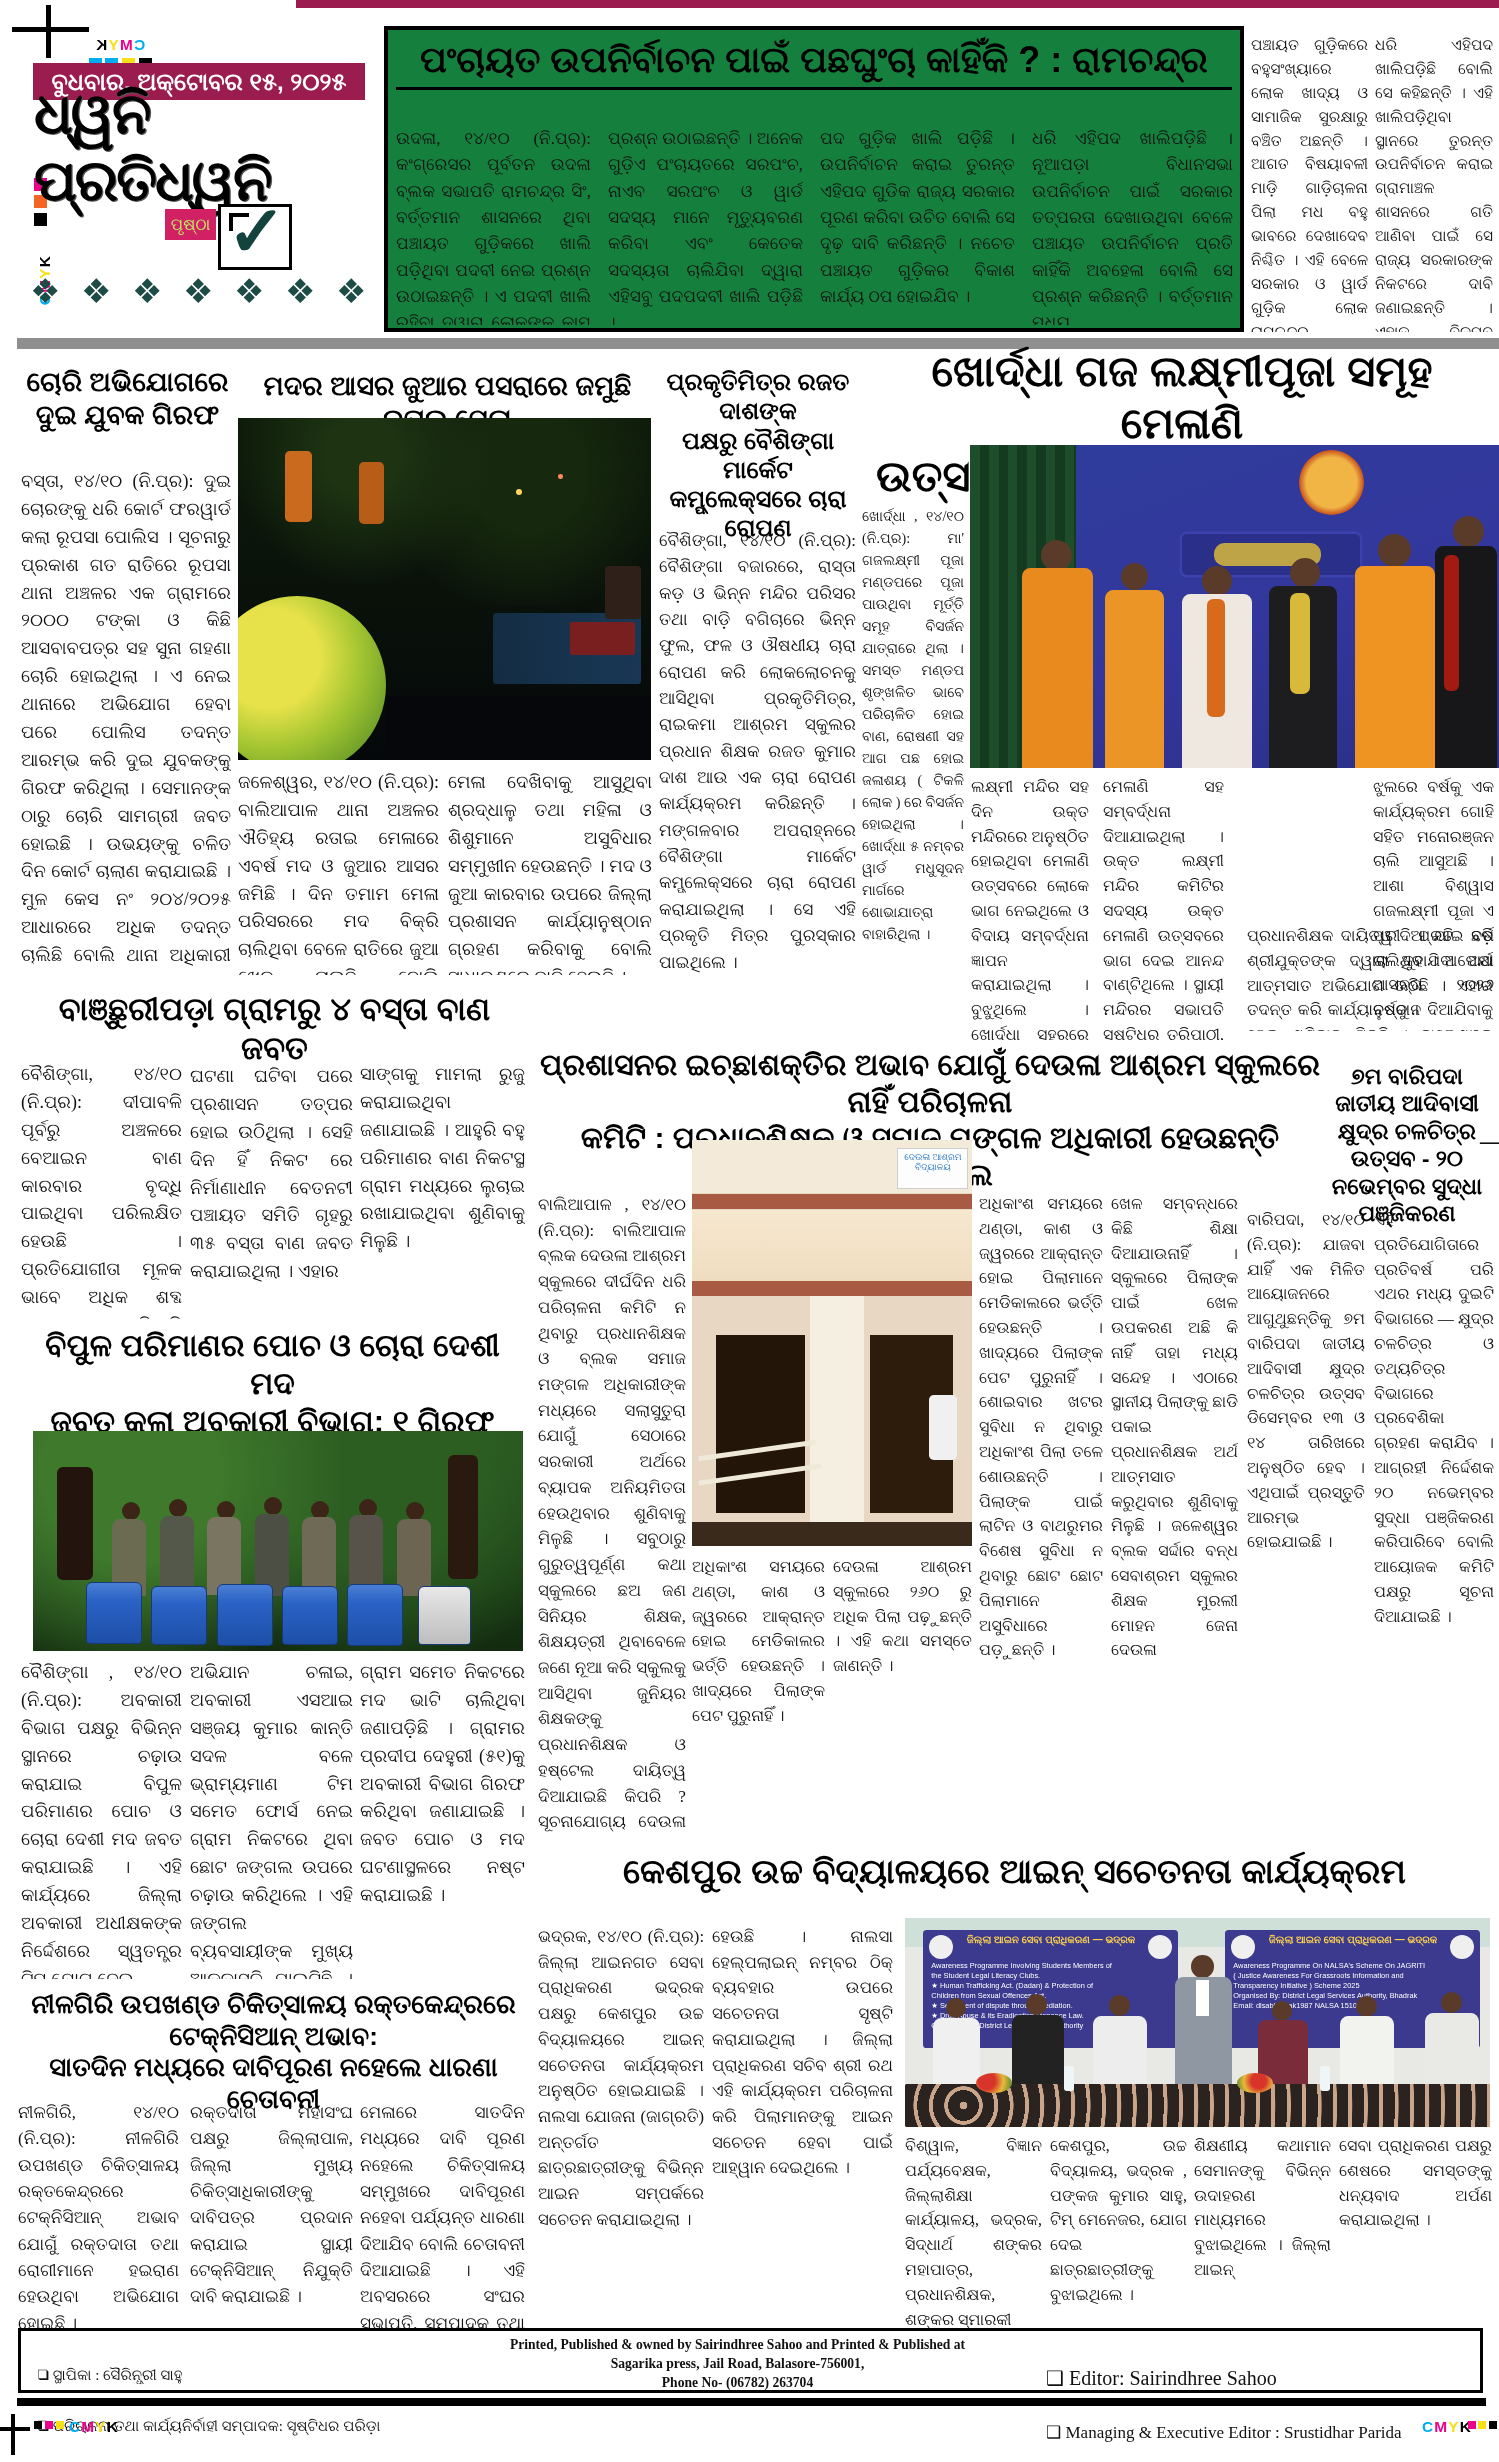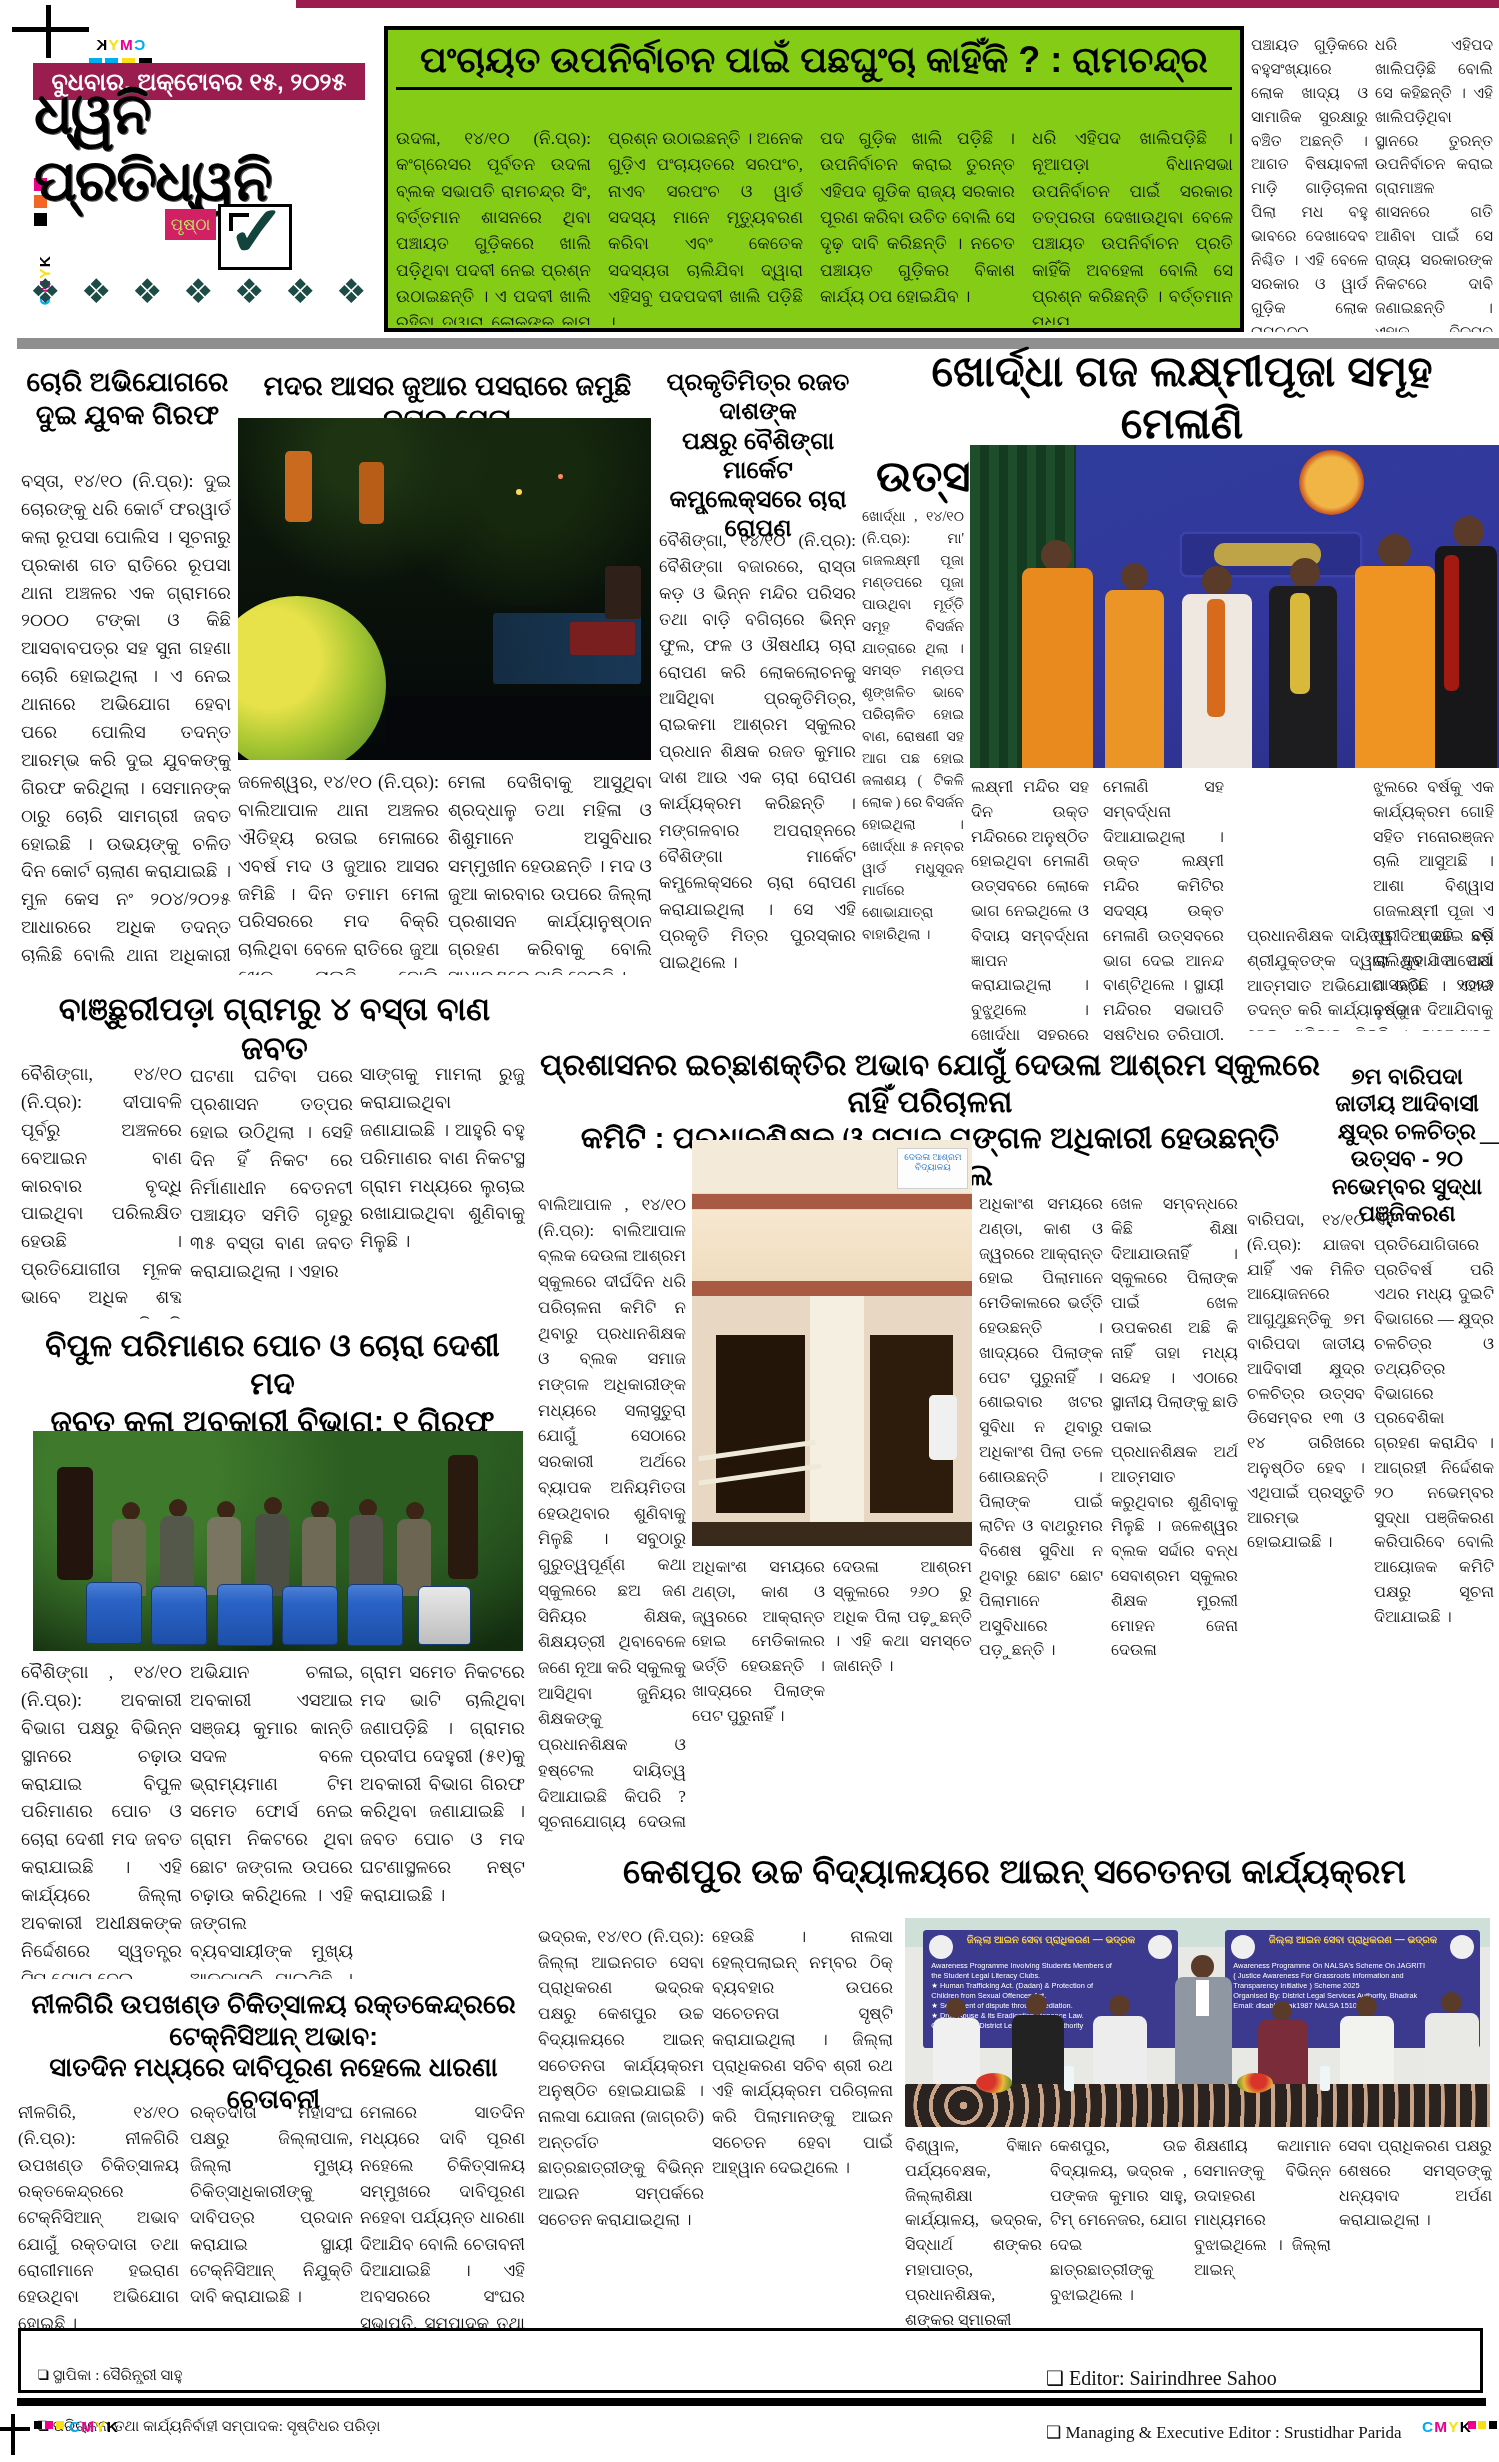--- a/index.html
+++ b/index.html
@@ -54,21 +54,21 @@
     <span style="color:#bef264;font-size:16.6px;font-family:'Liberation Sans',sans-serif">ପୃଷ୍ଠା</span>
   </div>
   <div class="abs" style="left:218px;top:204px;width:74px;height:66px;border:3.6px solid #000;background:#fff">
     <div class="abs" style="left:8.3px;top:6px;width:20px;height:18px;border-left:4.7px solid #000;border-top:4.7px solid #000"></div>
     <span class="abs" style="left:6px;top:-16.6px;font-size:71px;font-weight:800;color:#12433c">✓</span>
   </div>
   <div class="abs orn" style="left:30px;top:274px;width:341px;text-align:center">❖ ❖ ❖ ❖ ❖ ❖ ❖</div>
 
   <div class="abs graydiv" style="left:16.6px;top:338px;width:1483px;height:10.7px"></div>
 
-  <div class="abs" style="left:384px;top:26px;width:860px;height:306px;border:4.1px solid #000;background:#84cc16">
+  <div class="abs" style="left:384px;top:26px;width:860px;height:306px;border:4.1px solid #000;background:#15803d">
     <div class="head" style="font-size:36px;padding:8.3px 9.5px 4.7px;border-bottom:3px solid #000;margin:0 8.3px">ପଂଚାୟତ ଉପନିର୍ବାଚନ ପାଇଁ ପଛଘୁଂଚା କାହିଁକି ? : ରାମଚନ୍ଦ୍ର</div>
   </div>
   <div class="abs body" style="left:396px;top:126px;width:195px;height:199px;font-size:17px">ଉଦଳା, ୧୪/୧୦ (ନି.ପ୍ର): କଂଗ୍ରେସର ପୂର୍ବତନ ଉଦଳା ବ୍ଲକ ସଭାପତି ରାମଚନ୍ଦ୍ର ସିଂ, ବର୍ତ୍ତମାନ ଶାସନରେ ଥିବା ପଞ୍ଚାୟତ ଗୁଡ଼ିକରେ ଖାଲି ପଡ଼ିଥିବା ପଦବୀ ନେଇ ପ୍ରଶ୍ନ ଉଠାଇଛନ୍ତି । ଏ ପଦବୀ ଖାଲି ରହିବା ଦ୍ୱାରା ଲୋକଙ୍କ କାମ ଅଟକି ରହୁଛି ବୋଲି ସେ କହିଛନ୍ତି ।</div>
   <div class="abs body" style="left:608px;top:126px;width:195px;height:199px;font-size:17px">ପ୍ରଶ୍ନ ଉଠାଇଛନ୍ତି । ଅନେକ ଗୁଡ଼ିଏ ପଂଚାୟତରେ ସରପଂଚ, ନାଏବ ସରପଂଚ ଓ ୱାର୍ଡ ସଦସ୍ୟ ମାନେ ମୃତ୍ୟୁବରଣ କରିବା ଏବଂ କେତେକ ସଦସ୍ୟତା ଚାଲିଯିବା ଦ୍ୱାରା ଏହିସବୁ ପଦପଦବୀ ଖାଲି ପଡ଼ିଛି ।</div>
   <div class="abs body" style="left:820px;top:126px;width:195px;height:199px;font-size:17px">ପଦ ଗୁଡ଼ିକ ଖାଲି ପଡ଼ିଛି । ଉପନିର୍ବାଚନ କରାଇ ତୁରନ୍ତ ଏହିପଦ ଗୁଡିକ ରାଜ୍ୟ ସରକାର ପୂରଣ କରିବା ଉଚିତ ବୋଲି ସେ ଦୃଢ଼ ଦାବି କରିଛନ୍ତି । ନଚେତ ପଞ୍ଚାୟତ ଗୁଡ଼ିକର ବିକାଶ କାର୍ଯ୍ୟ ଠପ ହୋଇଯିବ ।</div>
   <div class="abs body" style="left:1032px;top:126px;width:201px;height:199px;font-size:17px">ଧରି ଏହିପଦ ଖାଲିପଡ଼ିଛି । ନୂଆପଡ଼ା ବିଧାନସଭା ଉପନିର୍ବାଚନ ପାଇଁ ସରକାର ତତ୍ପରତା ଦେଖାଉଥିବା ବେଳେ ପଞ୍ଚାୟତ ଉପନିର୍ବାଚନ ପ୍ରତି କାହିଁକି ଅବହେଳା ବୋଲି ସେ ପ୍ରଶ୍ନ କରିଛନ୍ତି । ବର୍ତ୍ତମାନ ମଧ୍ୟ</div>
   <div class="abs body" style="left:1251px;top:33px;width:117px;height:299px;font-size:15.4px">ପଞ୍ଚାୟତ ଗୁଡ଼ିକରେ ବହୁସଂଖ୍ୟାରେ ଲୋକ ଖାଦ୍ୟ ଓ ସାମାଜିକ ସୁରକ୍ଷାରୁ ବଞ୍ଚିତ ଅଛନ୍ତି । ଆଗତ ବିଷୟାବଳୀ ମାଡ଼ି ଗାଡ଼ିଚାଳନା ପିଲା ମଧ ବହୁ ଭାବରେ ଦେଖାଦେବ ନିଶ୍ଚିତ । ଏହି ବେଳେ ସରକାର ଓ ୱାର୍ଡ ଗୁଡ଼ିକ ଲୋକ ରାମଚନ୍ଦ୍ର ଉପନିର୍ବାଚନ କଥା ଉଠାଇଛନ୍ତି ।</div>
   <div class="abs body" style="left:1375px;top:33px;width:118px;height:299px;font-size:15.4px">ଧରି ଏହିପଦ ଖାଲିପଡ଼ିଛି ବୋଲି ସେ କହିଛନ୍ତି । ଏହି ଖାଲିପଡ଼ିଥିବା ସ୍ଥାନରେ ତୁରନ୍ତ ଉପନିର୍ବାଚନ କରାଇ ଗ୍ରାମାଞ୍ଚଳ ଶାସନରେ ଗତି ଆଣିବା ପାଇଁ ସେ ରାଜ୍ୟ ସରକାରଙ୍କ ନିକଟରେ ଦାବି ଜଣାଇଛନ୍ତି । ଏହାକୁ ବିଳମ୍ବ ନକଲେ ସ୍ୱାଗତ କରାଯାଇଥାଏ ।</div>
 
   <div class="abs head" style="left:21px;top:366px;width:213px;font-size:27px">ଚୋରି ଅଭିଯୋଗରେ
@@ -260,20 +260,23 @@
   <div class="abs body" style="left:905px;top:2134px;width:137px;height:200px;font-size:16px">ବିଶ୍ୱାଳ, ବିଜ୍ଞାନ ପର୍ଯ୍ୟବେକ୍ଷକ, ଜିଲ୍ଲାଶିକ୍ଷା କାର୍ଯ୍ୟାଳୟ, ଭଦ୍ରକ, ସିଦ୍ଧାର୍ଥ ଶଙ୍କର ମହାପାତ୍ର, ପ୍ରଧାନଶିକ୍ଷକ, ଶଙ୍କର ସ୍ମାରକୀ</div>
   <div class="abs body" style="left:1050px;top:2134px;width:137px;height:200px;font-size:16px">କେଶପୁର, ଉଚ୍ଚ ବିଦ୍ୟାଳୟ, ଭଦ୍ରକ , ପଙ୍କଜ କୁମାର ସାହୁ, ଟିମ୍ ମେନେଜର, ଯୋଗ ଦେଇ ଛାତ୍ରଛାତ୍ରୀଙ୍କୁ ବୁଝାଇଥିଲେ ।</div>
   <div class="abs body" style="left:1194px;top:2134px;width:137px;height:200px;font-size:16px">ଶିକ୍ଷଣୀୟ କଥାମାନ ସେମାନଙ୍କୁ ବିଭିନ୍ନ ଉଦାହରଣ ମାଧ୍ୟମରେ ବୁଝାଇଥିଲେ ।  ଜିଲ୍ଲା ଆଇନ୍</div>
   <div class="abs body" style="left:1339px;top:2134px;width:153px;height:200px;font-size:16px">ସେବା ପ୍ରାଧିକରଣ ପକ୍ଷରୁ ଶେଷରେ ସମସ୍ତଙ୍କୁ ଧନ୍ୟବାଦ ଅର୍ପଣ କରାଯାଇଥିଲା ।</div>
 
   <div class="abs" style="left:18px;top:2328px;width:1465px;height:65px;border:3px solid #000;background:#fff">
     <div class="abs footserif" style="left:16.6px;top:6px;width:379px;font-size:15px;line-height:1.7">
       <div>❑ ସ୍ଥାପିକା : ସୈରିନ୍ଧ୍ରୀ ସାହୁ</div>
       <div>❑ ପରିଚାଳନା ତଥା କାର୍ଯ୍ୟନିର୍ବାହୀ ସମ୍ପାଦକ: ସୃଷ୍ଟିଧର ପରିଡ଼ା</div>
     </div>
+    <div class="abs footserif" style="left:450px;top:3.6px;width:533px;text-align:center;font-size:13.6px;font-weight:700;line-height:1.4">Printed, Published &amp; owned by Sairindhree Sahoo and Printed &amp; Published at
+Sagarika press, Jail Road, Balasore-756001,
+Phone No- (06782) 263704</div>
     <div class="abs footserif" style="left:1025px;top:4.7px;width:438px;font-size:18px;line-height:1.5">
       <div style="font-size:20px">❑  Editor: Sairindhree Sahoo</div>
       <div style="font-size:17px">❑ Managing &amp;  Executive Editor : Srustidhar Parida</div>
     </div>
   </div>
   <div class="abs rule" style="left:16.6px;top:2398px;width:1469px;height:8.3px"></div>
 
   <div class="abs" style="left:10.7px;top:2414px;width:4.7px;height:41px;background:#000"></div>
   <div class="abs" style="left:0px;top:2427px;width:30px;height:3.6px;background:#000"></div>
   <div class="sq" style="left:34px;top:2421px;width:8.3px;height:8.3px;background:#000"></div>

